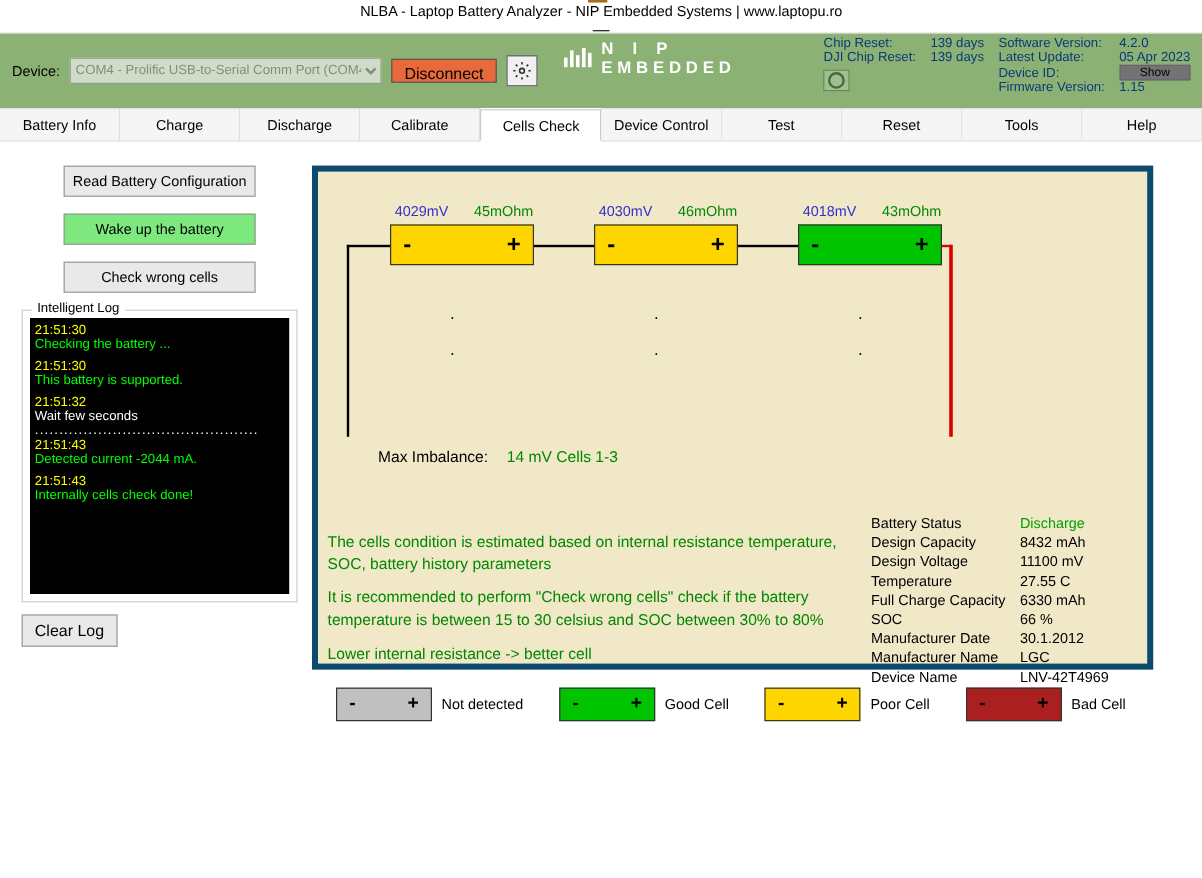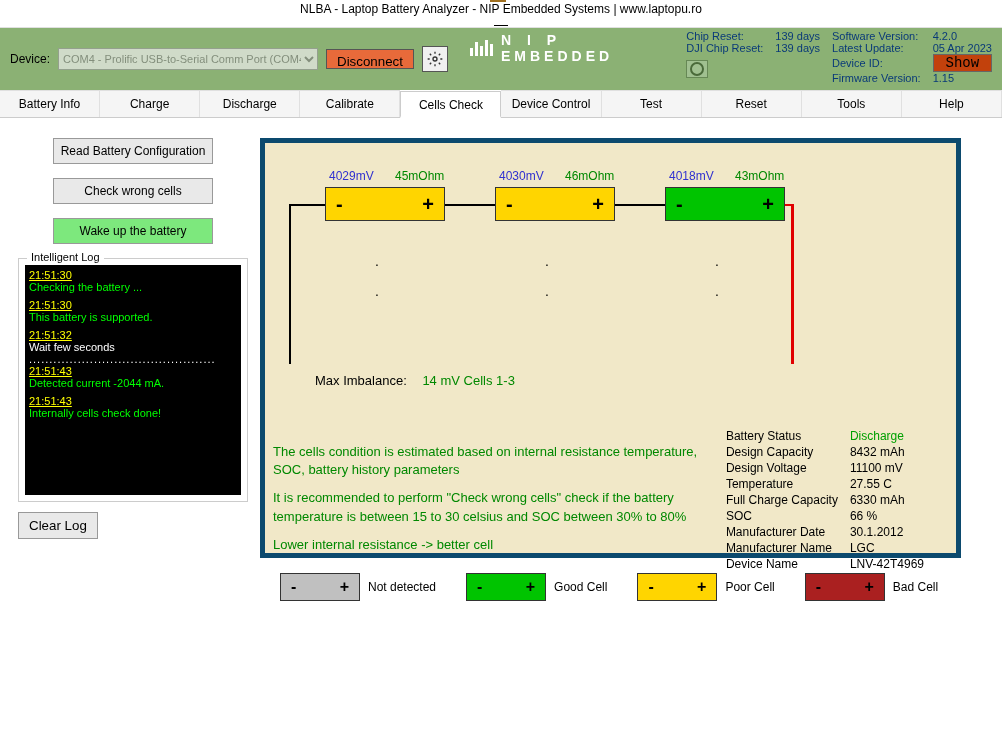--- a/index.html
+++ b/index.html
@@ -14,38 +14,38 @@
 .toolbar .lbl { color: #000; font-size: 12px; }
 .toolbar select { width: 260px; height: 22px; font-size: 11px; background: #eee; border: 1px solid #999; }
 .toolbar .disconnect { background: #e86a3a; color: #000; border: 1px solid #555; padding: 4px 10px; height: 20px; cursor: pointer; }
 .toolbar .gear { width: 26px; height: 26px; border: 1px solid #555; background: #f0f0f0; display: flex; align-items: center; justify-content: center; cursor: pointer; }
 .logo { position: absolute; left: 470px; top: 4px; color: #fff; font-weight: bold; display: flex; align-items: center; gap: 8px; }
 .logo .bars { display: flex; gap: 2px; align-items: flex-end; }
 .logo .bars span { width: 3px; background: #fff; }
 .info-grid { position: absolute; right: 10px; top: 2px; font-size: 11px; display: grid; grid-template-columns: auto auto auto auto; column-gap: 12px; row-gap: 0; align-items: center; }
 .info-grid .k { color: #0a3a78; }
 .info-grid .v { color: #0a3a78; }
-.info-grid .showbtn { background: #c2410c; border: 1px solid #666; padding: 0 4px; font-size: 14px; cursor: pointer; font-family: Liberation Mono, monospace; }
+.info-grid .showbtn { background: #737373; border: 1px solid #666; padding: 0 4px; font-size: 10px; cursor: pointer; }
 .info-grid .cam { width: 22px; height: 18px; background: #a0c090; border: 1px solid #668855; display: flex; align-items: center; justify-content: center; }
 .info-grid .cam::after { content: ""; width: 10px; height: 10px; border: 2px solid #4a6a3a; border-radius: 50%; }
 
 .tabs { height: 28px; background: #fff; display: flex; border-bottom: 1px solid #ccc; }
 .tab { flex: 1; text-align: center; line-height: 26px; font-size: 12px; border-right: 1px solid #e0e0e0; cursor: pointer; background: #f5f5f5; border-top: 1px solid #e0e0e0; }
 .tab.active { background: #fff; border-bottom: 2px solid #fff; position: relative; top: 1px; border-top: 1px solid #ccc; border-left: 1px solid #ccc; border-right: 1px solid #ccc; }
 
 .content { position: relative; height: 614px; background: #fff; }
 
 .leftcol { position: absolute; left: 18px; top: 20px; width: 230px; }
 .btn { display: block; width: 160px; margin: 0 auto 14px; padding: 5px 0; text-align: center; background: #e9e9e9; border: 1px solid #999; cursor: pointer; font-size: 12px; }
 .btn.green { background: #7de87d; }
 
 .loggroup { border: 1px solid #ccc; padding: 6px; position: relative; margin-top: 12px; }
 .loggroup .grouplabel { position: absolute; top: -8px; left: 8px; background: #fff; padding: 0 4px; font-size: 11px; }
 .log { background: #000; height: 230px; overflow-y: scroll; padding: 4px; font-family: Tahoma, sans-serif; font-size: 11px; }
-.log .t { color: #ffff00; text-decoration: underline; }
+.log .t { color: #ffff00; }
 .log .msg-green { color: #00ff00; }
 .log .msg-white { color: #fff; }
 .log .dots { color: #fff; letter-spacing: 1px; }
 .clearbtn { margin-top: 10px; padding: 5px 10px; background: #e9e9e9; border: 1px solid #999; cursor: pointer; }
 
 .canvas { position: absolute; left: 260px; top: 20px; width: 701px; height: 420px; border: 5px solid #0c4a6e; background: #f1e8c8; }
 
 .cellwrap { position: absolute; top: 44px; }
 .cellwrap .mv { position: absolute; top: -18px; left: 4px; color: #3030d0; font-size: 12px; }
 .cellwrap .ohm { position: absolute; top: -18px; left: 70px; color: #008800; font-size: 12px; }
@@ -141,22 +141,22 @@
   <div class="tab">Test</div>
   <div class="tab">Reset</div>
   <div class="tab">Tools</div>
   <div class="tab">Help</div>
 </div>
 
 <div class="content">
 
   <div class="leftcol">
     <button class="btn">Read Battery Configuration</button>
+    <button class="btn green">Wake up the battery</button>
     <button class="btn">Check wrong cells</button>
-    <button class="btn green">Wake up the battery</button>
 
     <div class="loggroup">
       <div class="grouplabel">Intelligent Log</div>
       <div class="log">
         <div><span class="t">21:51:30</span></div>
         <div class="msg-green">Checking the battery ...</div>
         <div style="height:6px"></div>
         <div><span class="t">21:51:30</span></div>
         <div class="msg-green">This battery is supported.</div>
         <div style="height:6px"></div>

